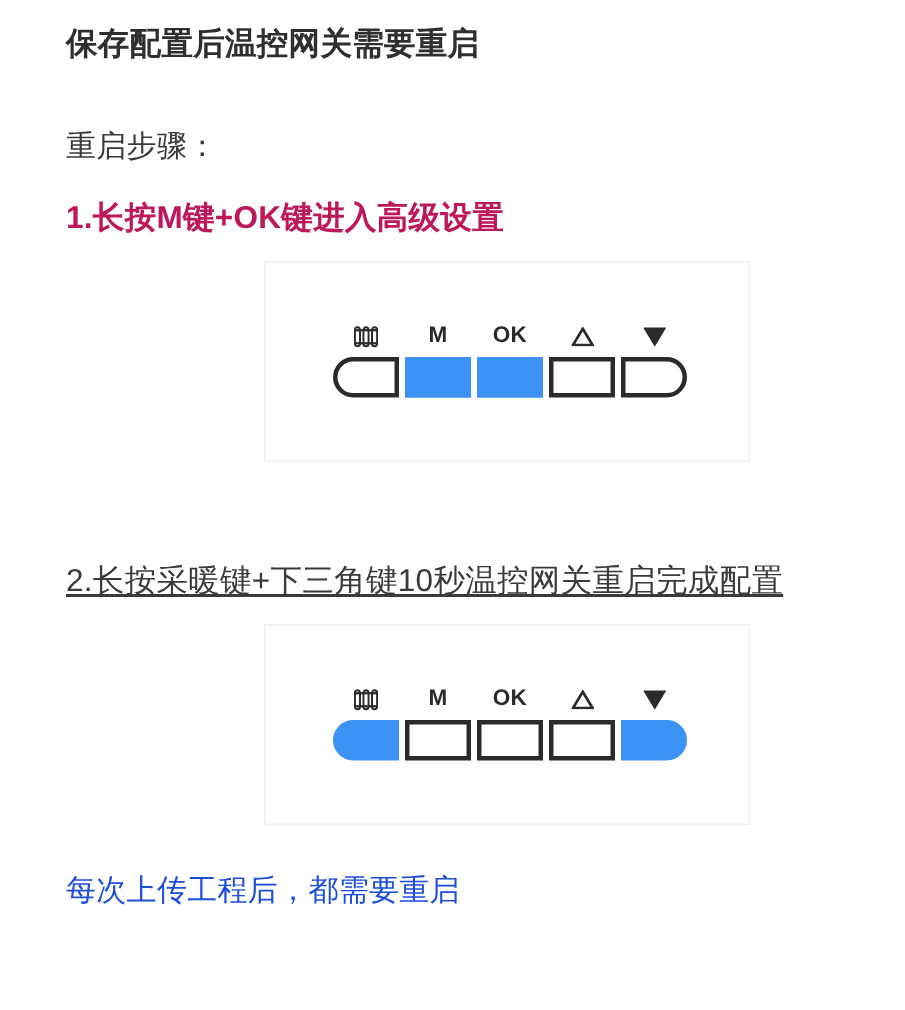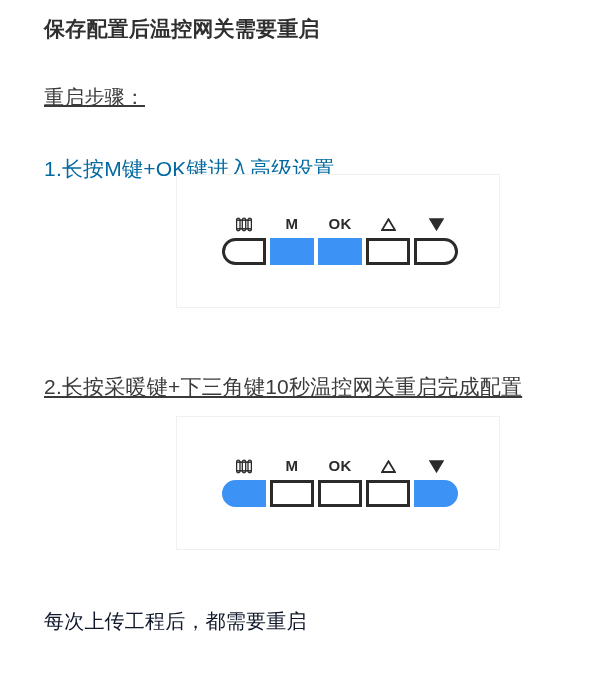--- a/index.html
+++ b/index.html
@@ -37,44 +37,42 @@
     font-size: 21px;
     font-weight: bold;
     color: #2f2f2f;
   }
 
   .sub-label {
     top: 84px;
     font-size: 20px;
     font-weight: normal;
     color: #3a3a3a;
-    text-decoration: underline;
   }
 
   .step-one {
     top: 131px;
     font-size: 21px;
-    font-weight: normal;
-    color: #0369a1;
-    margin-top: 24px;
+    font-weight: bold;
+    color: #be185d;
   }
 
   .step-two {
     top: 373px;
     font-size: 21px;
     font-weight: normal;
     color: #3a3a3a;
     text-decoration: underline;
   }
 
   .footer-note {
-    top: 608px;
+    top: 580px;
     font-size: 20px;
     font-weight: normal;
-    color: #0f172a;
+    color: #1d4ed8;
   }
 
   
   .panel {
     position: absolute;
     left: 176px;
     width: 324px;
     height: 134px;
     background: #ffffff;
     border: 1px solid #f0f0f0;

